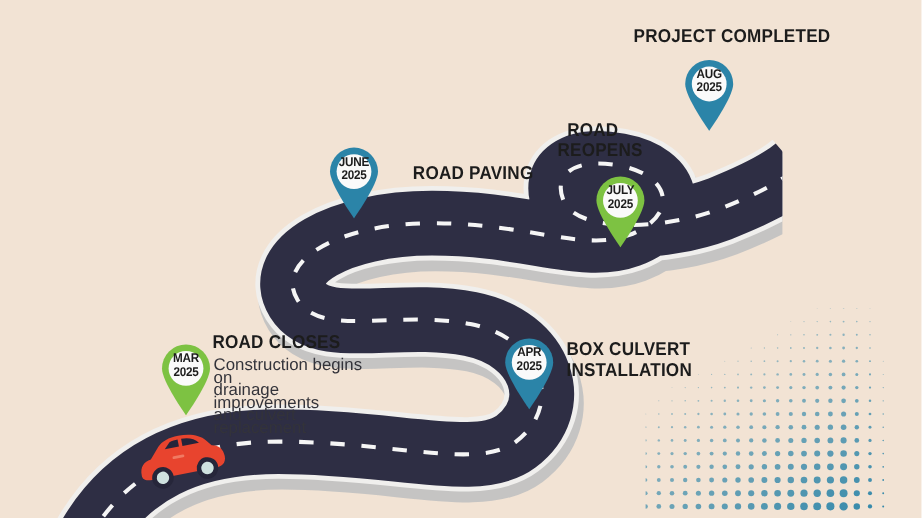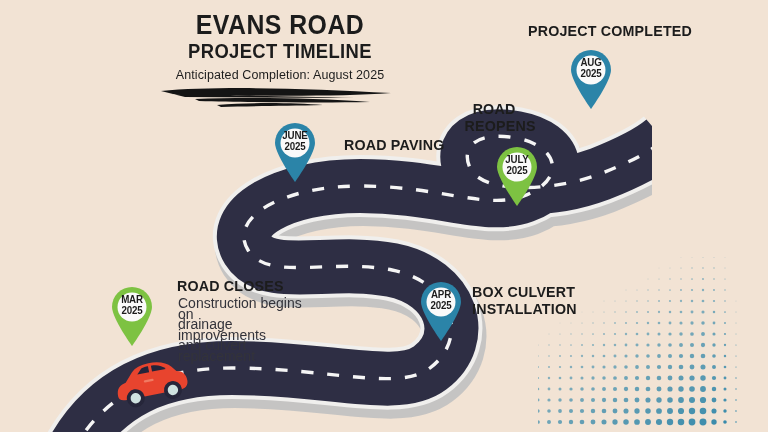--- a/index.html
+++ b/index.html
@@ -176,32 +176,22 @@
 
       <rect x="36" y="27" width="10" height="2.4" rx="1.2" fill="#F07A62"></rect>
 
       <circle cx="25" cy="43" r="9" fill="#26263A"></circle>
       <circle cx="25" cy="43" r="5.2" fill="#CFE2E0"></circle>
       <circle cx="63" cy="42" r="9" fill="#26263A"></circle>
       <circle cx="63" cy="42" r="5.2" fill="#CFE2E0"></circle>
     </g>
   </svg>
 
-  <div class="title-block">
-    <div class="title-main">EVANS ROAD</div>
-    <div class="title-sub">PROJECT TIMELINE</div>
-    <div class="title-note">Anticipated Completion: August 2025</div>
-    <svg class="title-underline" viewBox="0 0 250 26">
-      <path d="M6 7 C60 2, 150 4, 236 9 C180 13, 90 12, 16 10 C50 11, 130 12, 200 14 L30 13 Z" fill="#141414"></path>
-      <path d="M40 15 C90 13, 160 14, 215 18 C160 19, 90 18, 44 17 Z" fill="#141414"></path>
-      <path d="M62 21 C100 18, 140 19, 168 21 C130 22, 92 22, 66 23 Z" fill="#141414"></path>
-    </svg>
-  </div>
-
-  <div class="pin" style="left:109px; top:285px;">
+
+  <div class="pin" style="left:132px; top:285px;">
     <svg viewBox="0 0 46 62">
       <path d="M23 61 C23 61 3 33 3 22 A20 20 0 1 1 43 22 C43 33 23 61 23 61 Z" fill="#7DC242"></path>
       <circle cx="23" cy="22" r="14.5" fill="#FAFAFA"></circle>
     </svg>
     <div class="pin-label">
       <span class="mo">MAR</span>
       <span class="yr">2025</span>
     </div>
   </div>
   <div class="ms-head" style="left:177px; top:277px;">ROAD CLOSES</div>

